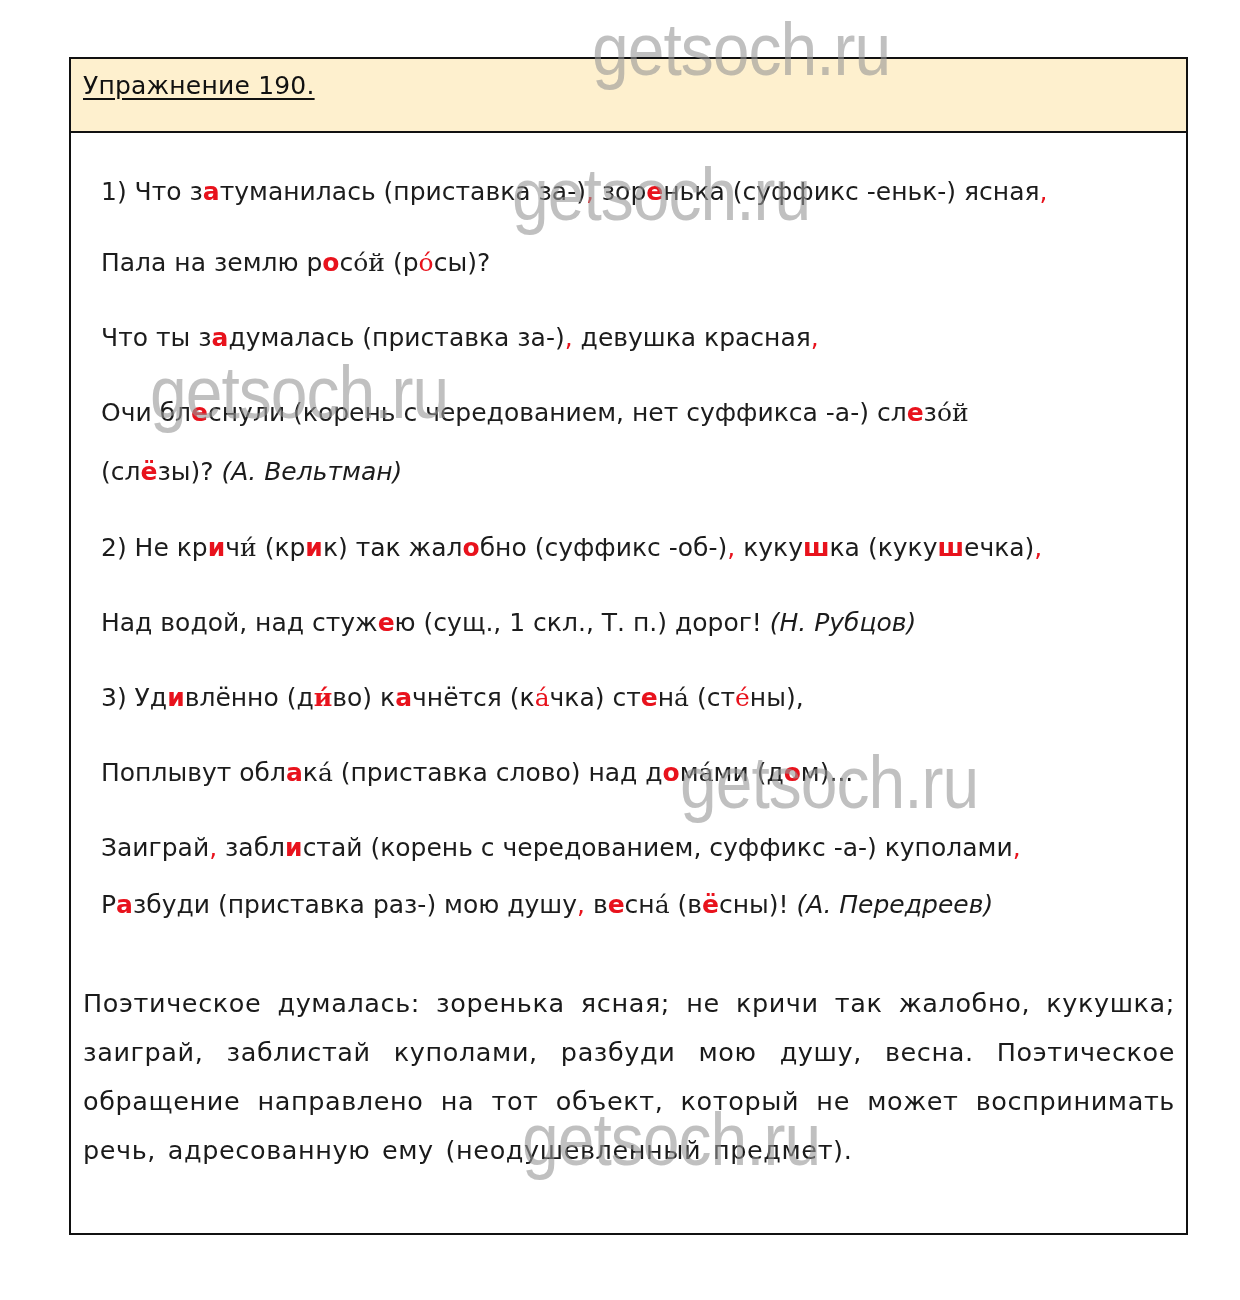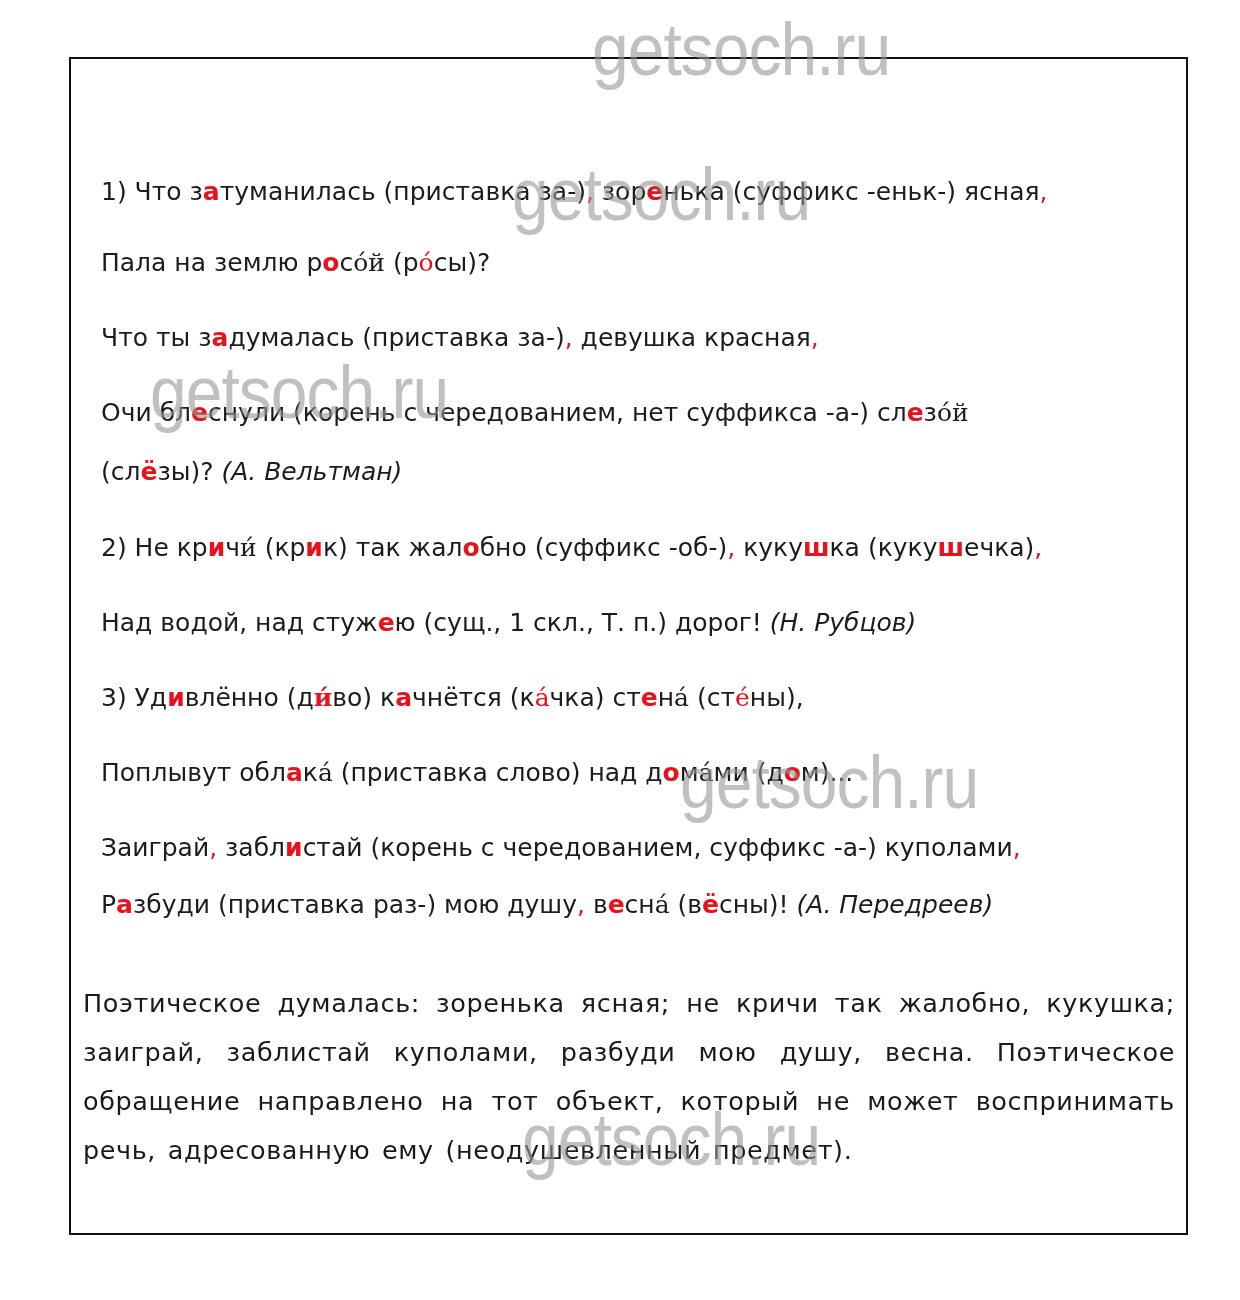--- a/index.html
+++ b/index.html
@@ -97,20 +97,23 @@
       pointer-events: none;
       transform: scaleY(1.12);
       transform-origin: top left;
       line-height: 1;
     }
   </style>
 </head>
 <body>
 
 <div class="card">
+  <div class="card-header">
+    <span class="card-title">Упражнение 190.</span>
+  </div>
 
   <div class="poem">
     <div class="poem-line" style="top:4px"><span>1) Что з</span><span class="hl">а</span><span>туманилась (приставка за-)</span><span class="hl-plain">,</span><span> зор</span><span class="hl">е</span><span>нька (суффикс -еньк-) ясная</span><span class="hl-plain">,</span></div>
     <div class="poem-line" style="top:75px"><span>Пала на землю р</span><span class="hl">о</span><span>с</span><span class="stress">о́й</span><span> (р</span><span class="hl-plain stress">о́</span><span>сы)?</span></div>
     <div class="poem-line" style="top:150px"><span>Что ты з</span><span class="hl">а</span><span>думалась (приставка за-)</span><span class="hl-plain">,</span><span> девушка красная</span><span class="hl-plain">,</span></div>
     <div class="poem-line" style="top:225px"><span>Очи бл</span><span class="hl">е</span><span>снули (корень с чередованием, нет суффикса -а-) сл</span><span class="hl">е</span><span>з</span><span class="stress">о́й</span></div>
     <div class="poem-line" style="top:284px"><span>(сл</span><span class="hl">ё</span><span>зы)? </span><span class="author">(А. Вельтман)</span></div>
     <div class="poem-line" style="top:360px"><span>2) Не кр</span><span class="hl">и</span><span>ч</span><span class="stress">и́</span><span> (кр</span><span class="hl">и</span><span>к) так жал</span><span class="hl">о</span><span>бно (суффикс -об-)</span><span class="hl-plain">,</span><span> куку</span><span class="hl">ш</span><span>ка (куку</span><span class="hl">ш</span><span>ечка)</span><span class="hl-plain">,</span></div>
     <div class="poem-line" style="top:435px"><span>Над водой, над стуж</span><span class="hl">е</span><span>ю (сущ., 1 скл., Т. п.) дорог! </span><span class="author">(Н. Рубцов)</span></div>
     <div class="poem-line" style="top:510px"><span>3) Уд</span><span class="hl">и</span><span>влённо (д</span><span class="hl stress">и́</span><span>во) к</span><span class="hl">а</span><span>чнётся (к</span><span class="hl-plain stress">а́</span><span>чка) ст</span><span class="hl">е</span><span>н</span><span class="stress">а́</span><span> (ст</span><span class="hl-plain stress">е́</span><span>ны),</span></div>

